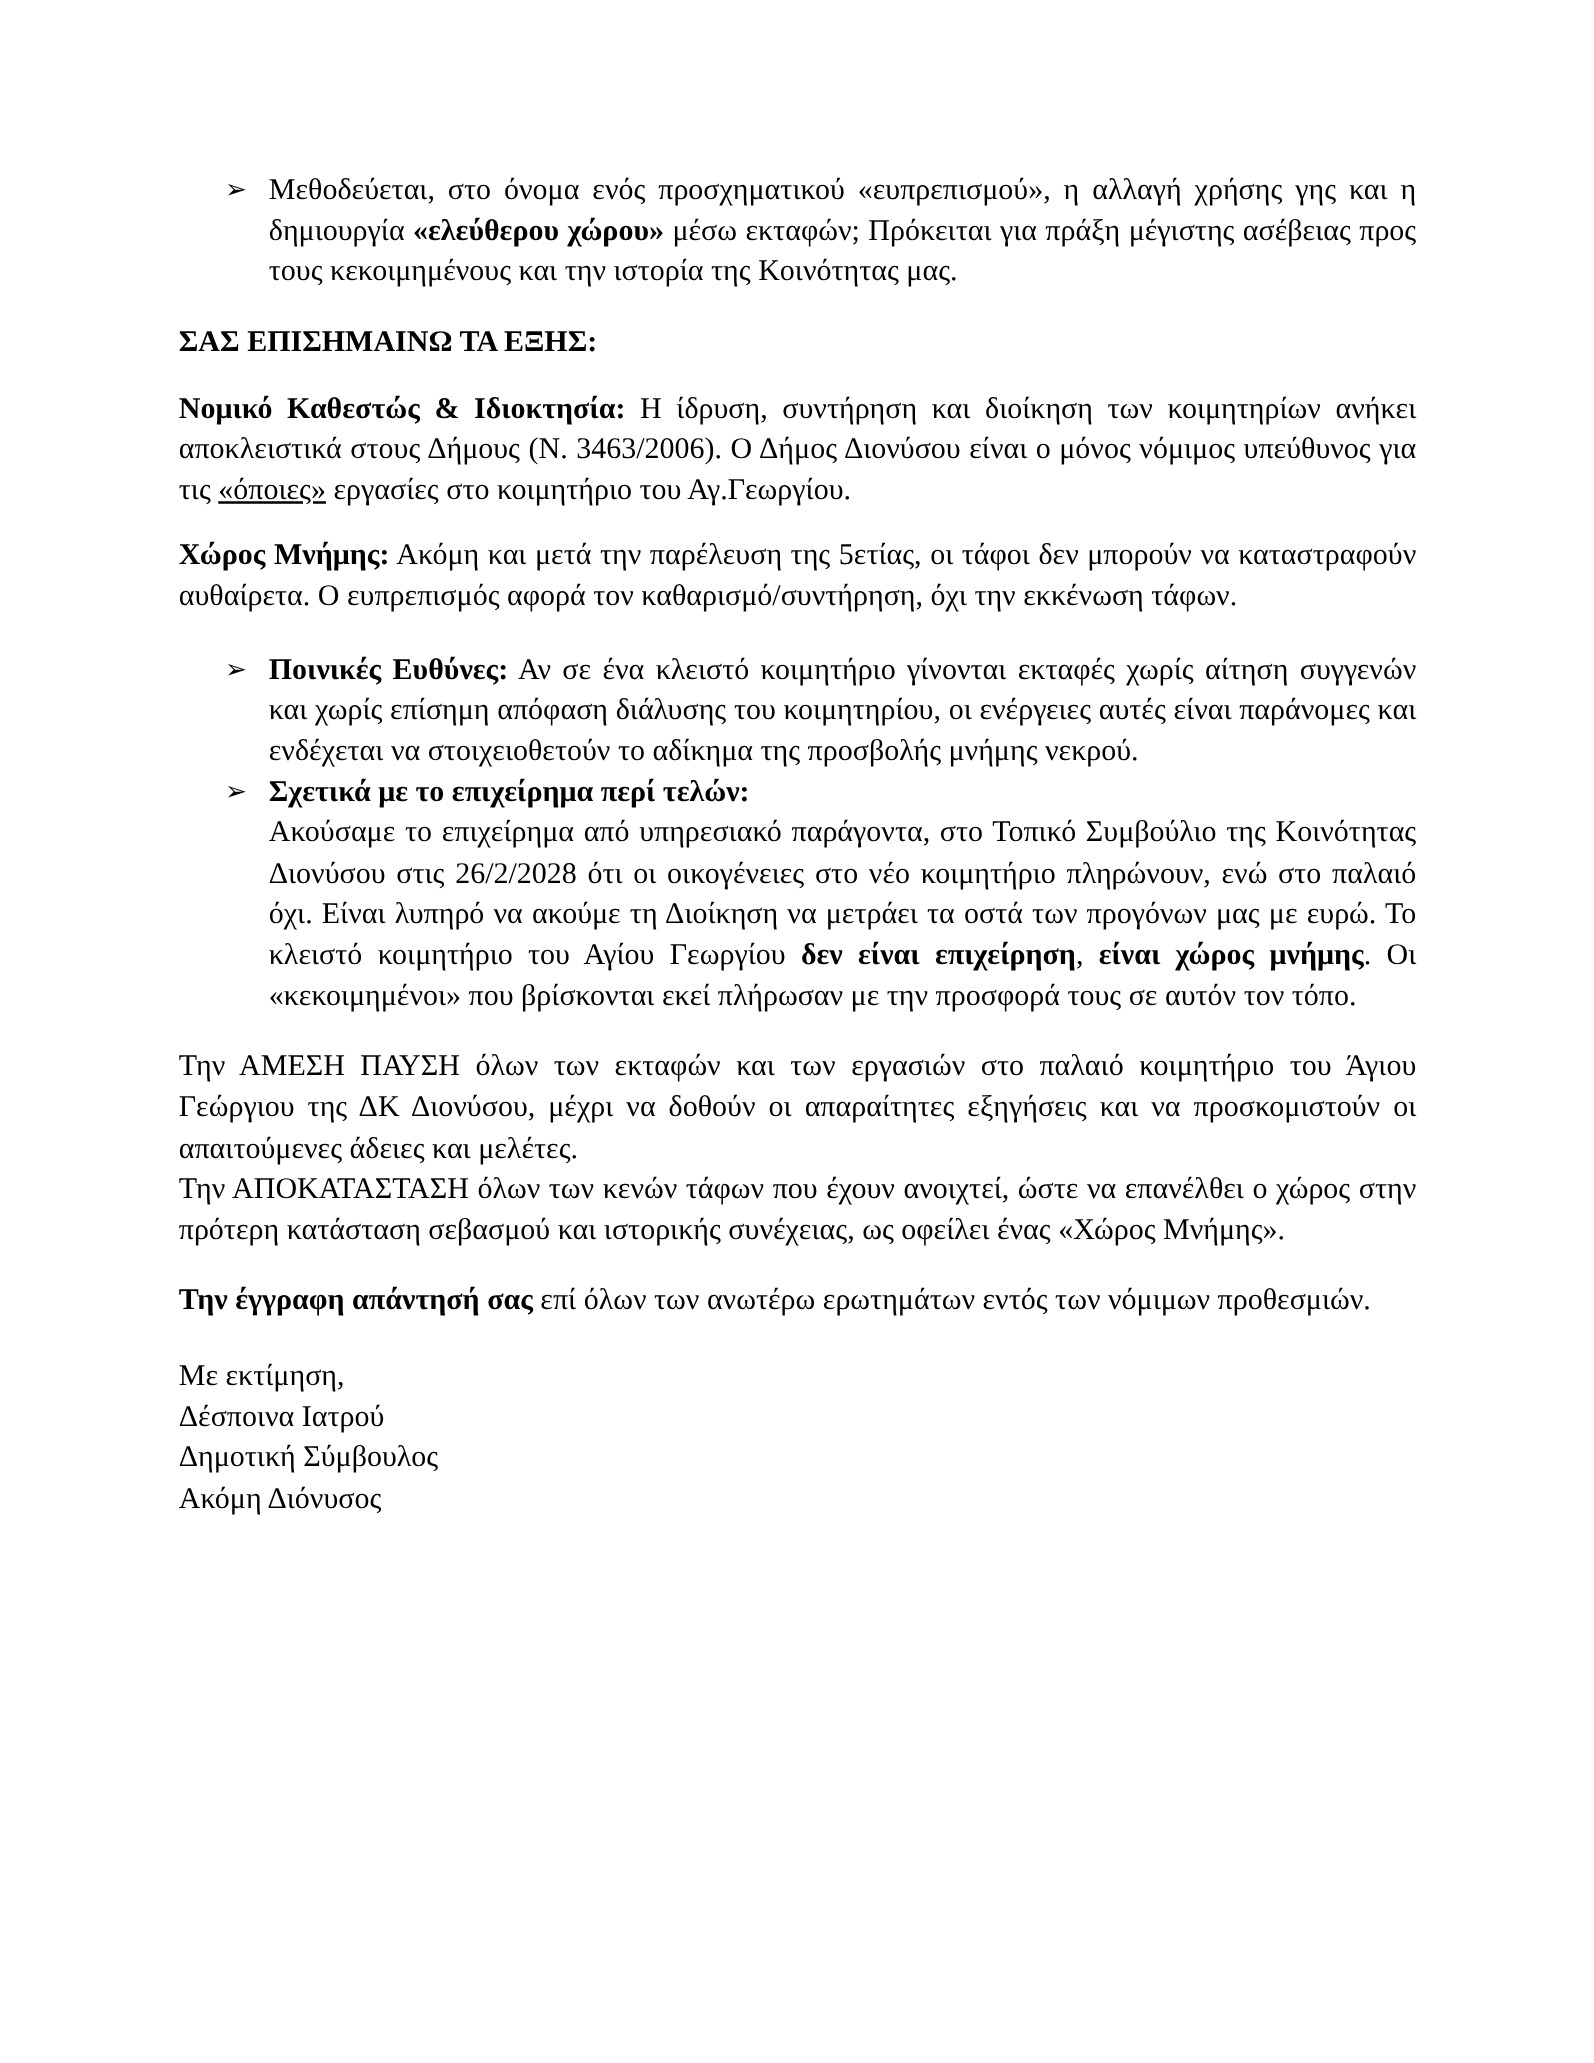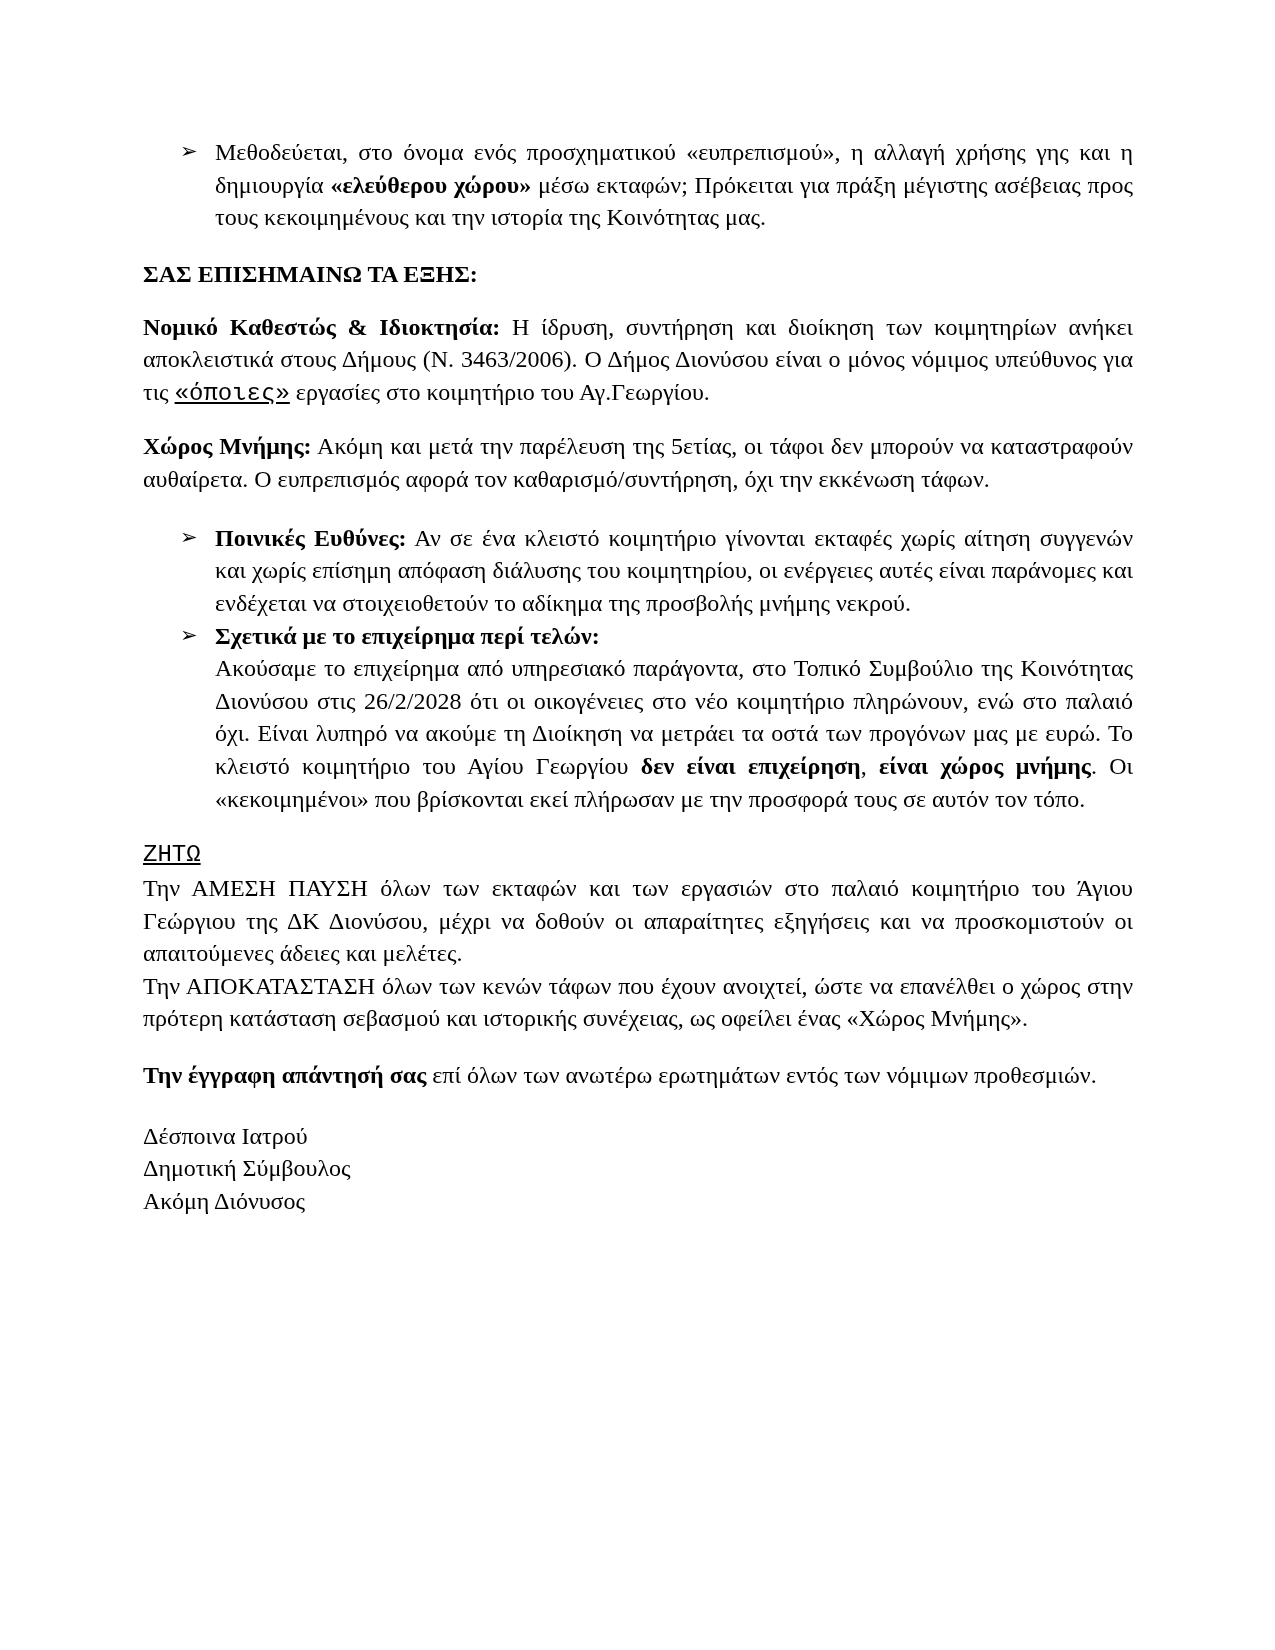--- a/index.html
+++ b/index.html
@@ -43,21 +43,21 @@
     position: absolute;
     left: 37px;
     top: 1px;
     font-family: "DejaVu Sans", sans-serif;
     font-size: 21px;
   }
   .bullet-lead-line {
     text-align: left;
   }
   .b { font-weight: bold; }
-  .u { text-decoration: underline; font-family: Liberation Mono, monospace; }
+  .u { text-decoration: underline; }
   .block {
     text-align: justify;
     margin: 0 0 24px 0;
   }
   .line { text-align: left; }
   .closing { margin-top: 4px; text-align: left; }
   .closing .line { margin: 0; }
 </style>
 </head>
 <body>
@@ -88,28 +88,28 @@
     </div>
     <div class="bullet-item">
       <span class="bullet-glyph">➢</span>
       <div class="bullet-lead-line b">Σχετικά με το επιχείρημα περί τελών:</div>
       <div><span>Ακούσαμε το επιχείρημα από υπηρεσιακό παράγοντα, στο Τοπικό Συμβούλιο της Κοινότητας Διονύσου στις 26/2/2028 ότι οι οικογένειες στο νέο κοιμητήριο πληρώνουν, ενώ στο παλαιό όχι. Είναι λυπηρό να ακούμε τη Διοίκηση να μετράει τα οστά των προγόνων μας με ευρώ. Το κλειστό κοιμητήριο του Αγίου Γεωργίου </span><span class="b">δεν είναι επιχείρηση</span><span>, </span><span class="b">είναι χώρος μνήμης</span><span>. Οι «κεκοιμημένοι» που βρίσκονται εκεί πλήρωσαν με την προσφορά τους σε αυτόν τον τόπο.</span></div>
     </div>
   </div>
 
 
   <div class="block">
-    <div class="line u">ΖΗΤΩ</div>
     <div>Την ΑΜΕΣΗ ΠΑΥΣΗ όλων των εκταφών και των εργασιών στο παλαιό κοιμητήριο του Άγιου Γεώργιου της ΔΚ Διονύσου, μέχρι να δοθούν οι απαραίτητες εξηγήσεις και να προσκομιστούν οι απαιτούμενες άδειες και μελέτες.</div>
     <div>Την ΑΠΟΚΑΤΑΣΤΑΣΗ όλων των κενών τάφων που έχουν ανοιχτεί, ώστε να επανέλθει ο χώρος στην πρότερη κατάσταση σεβασμού και ιστορικής συνέχειας, ως οφείλει ένας «Χώρος Μνήμης».</div>
   </div>
 
   <div class="para" style="margin-bottom:28px;">
     <span class="b">Την έγγραφη απάντησή σας</span><span> επί όλων των ανωτέρω ερωτημάτων εντός των νόμιμων προθεσμιών.</span>
   </div>
 
   <div class="closing">
+    <div class="line">Με εκτίμηση,</div>
     <div class="line">Δέσποινα Ιατρού</div>
     <div class="line">Δημοτική Σύμβουλος</div>
     <div class="line">Ακόμη Διόνυσος</div>
   </div>
 
 </div>
 
 </body></html>

